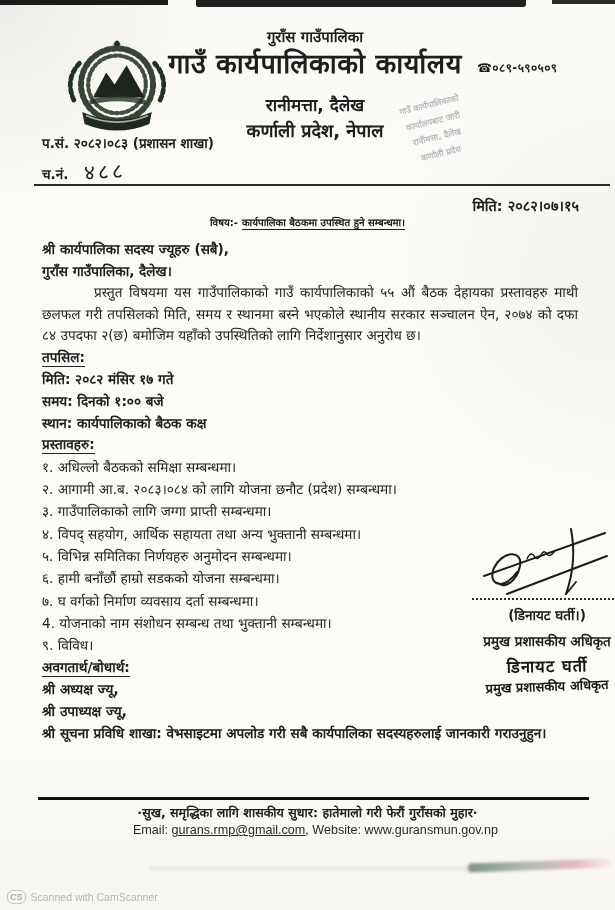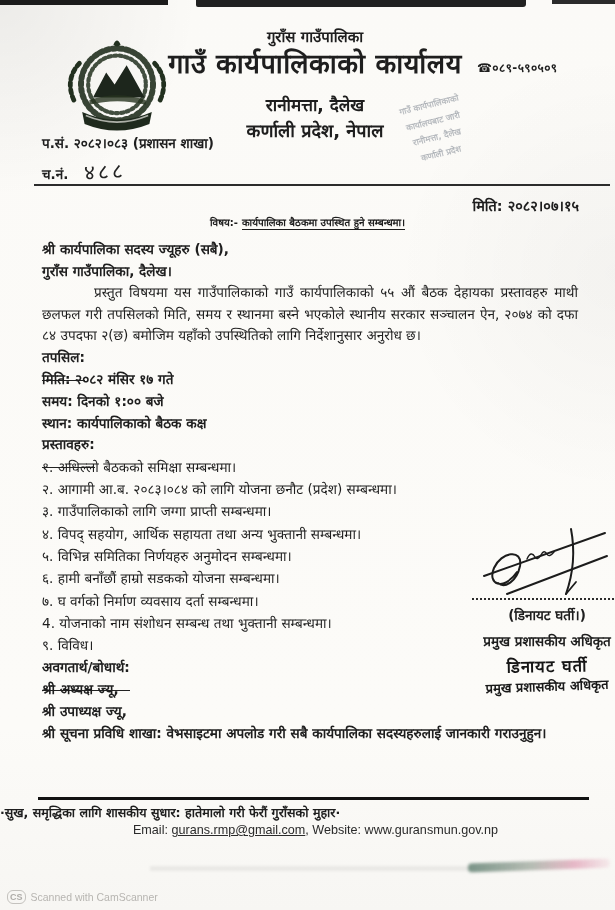--- a/index.html
+++ b/index.html
@@ -37,36 +37,36 @@
   
   .dateline{position:absolute;right:36px;top:195px;font-size:14.5px;font-weight:600;}
   .subject-wrap{position:absolute;left:0;right:0;top:215px;text-align:center;font-size:10px;font-weight:700;}
   .subject-text{border-bottom:1.6px solid #1c1c1c;padding-bottom:1px;margin-left:4px;}
   
   .content{position:absolute;left:42px;top:238px;width:536px;font-size:13.6px;font-weight:500;line-height:21px;}
   .content p{margin:0;}
   .addr{line-height:22px;font-weight:600;}
   .bodypara{margin-top:8px;text-align:justify;text-indent:52px;line-height:21.6px;font-weight:500;}
   .sec-head{margin-top:5px;font-weight:700;}
-  .sec-head span{border-bottom:1.5px solid #222;padding-bottom:15px;}
+  .sec-head span{border-bottom:1.5px solid #222;padding-bottom:1px;}
   .kv{line-height:22px;font-weight:600;}
   .plist{margin-top:2px;}
   .plist p{line-height:21.3px;margin-bottom:1px;font-weight:500;}
   .cc p{line-height:22px;font-weight:600;}
   
   .sigblock{position:absolute;left:463px;top:526px;width:168px;text-align:center;}
   .sig-svg{display:block;margin:0 auto;}
   .dotline{width:150px;margin:0 auto;border-bottom:2.2px dotted #2c2c2c;}
   .sig-name{margin-top:6px;font-size:13.5px;font-weight:600;}
   .sig-title{margin-top:8px;font-size:13.5px;font-weight:600;white-space:nowrap;}
   .stamp-name{margin-top:4px;font-size:16.5px;font-weight:800;letter-spacing:1px;transform:rotate(-1deg);color:#161616;}
   .stamp-title{font-size:13px;font-weight:800;transform:rotate(-2deg);color:#1a1a1a;white-space:nowrap;}
   
   .footer-rule{position:absolute;left:38px;right:26px;top:797px;height:2.6px;background:#121212;}
-  .slogan{position:absolute;left:0;right:0;top:804px;text-align:left;font-size:12.6px;font-weight:600;}
+  .slogan{position:absolute;left:0;right:0;top:804px;text-align:center;font-size:12.6px;font-weight:600;}
   .emailline{position:absolute;left:16px;right:0;top:823px;text-align:center;font-size:12.6px;font-family:"Liberation Sans",sans-serif;color:#2a2a2a;}
   .u{text-decoration:underline;}
   
   .camscanner{position:absolute;left:7px;bottom:6px;display:flex;align-items:center;gap:5px;
     font-family:"Liberation Sans",sans-serif;color:#b7b5b1;font-size:10.5px;}
   .cs-badge{border:1px solid #c4c2be;color:#aeaca8;font-size:9px;line-height:12px;padding:0 2px;border-radius:6px;font-weight:700;}
 </style>
 </head>
 <body>
 

